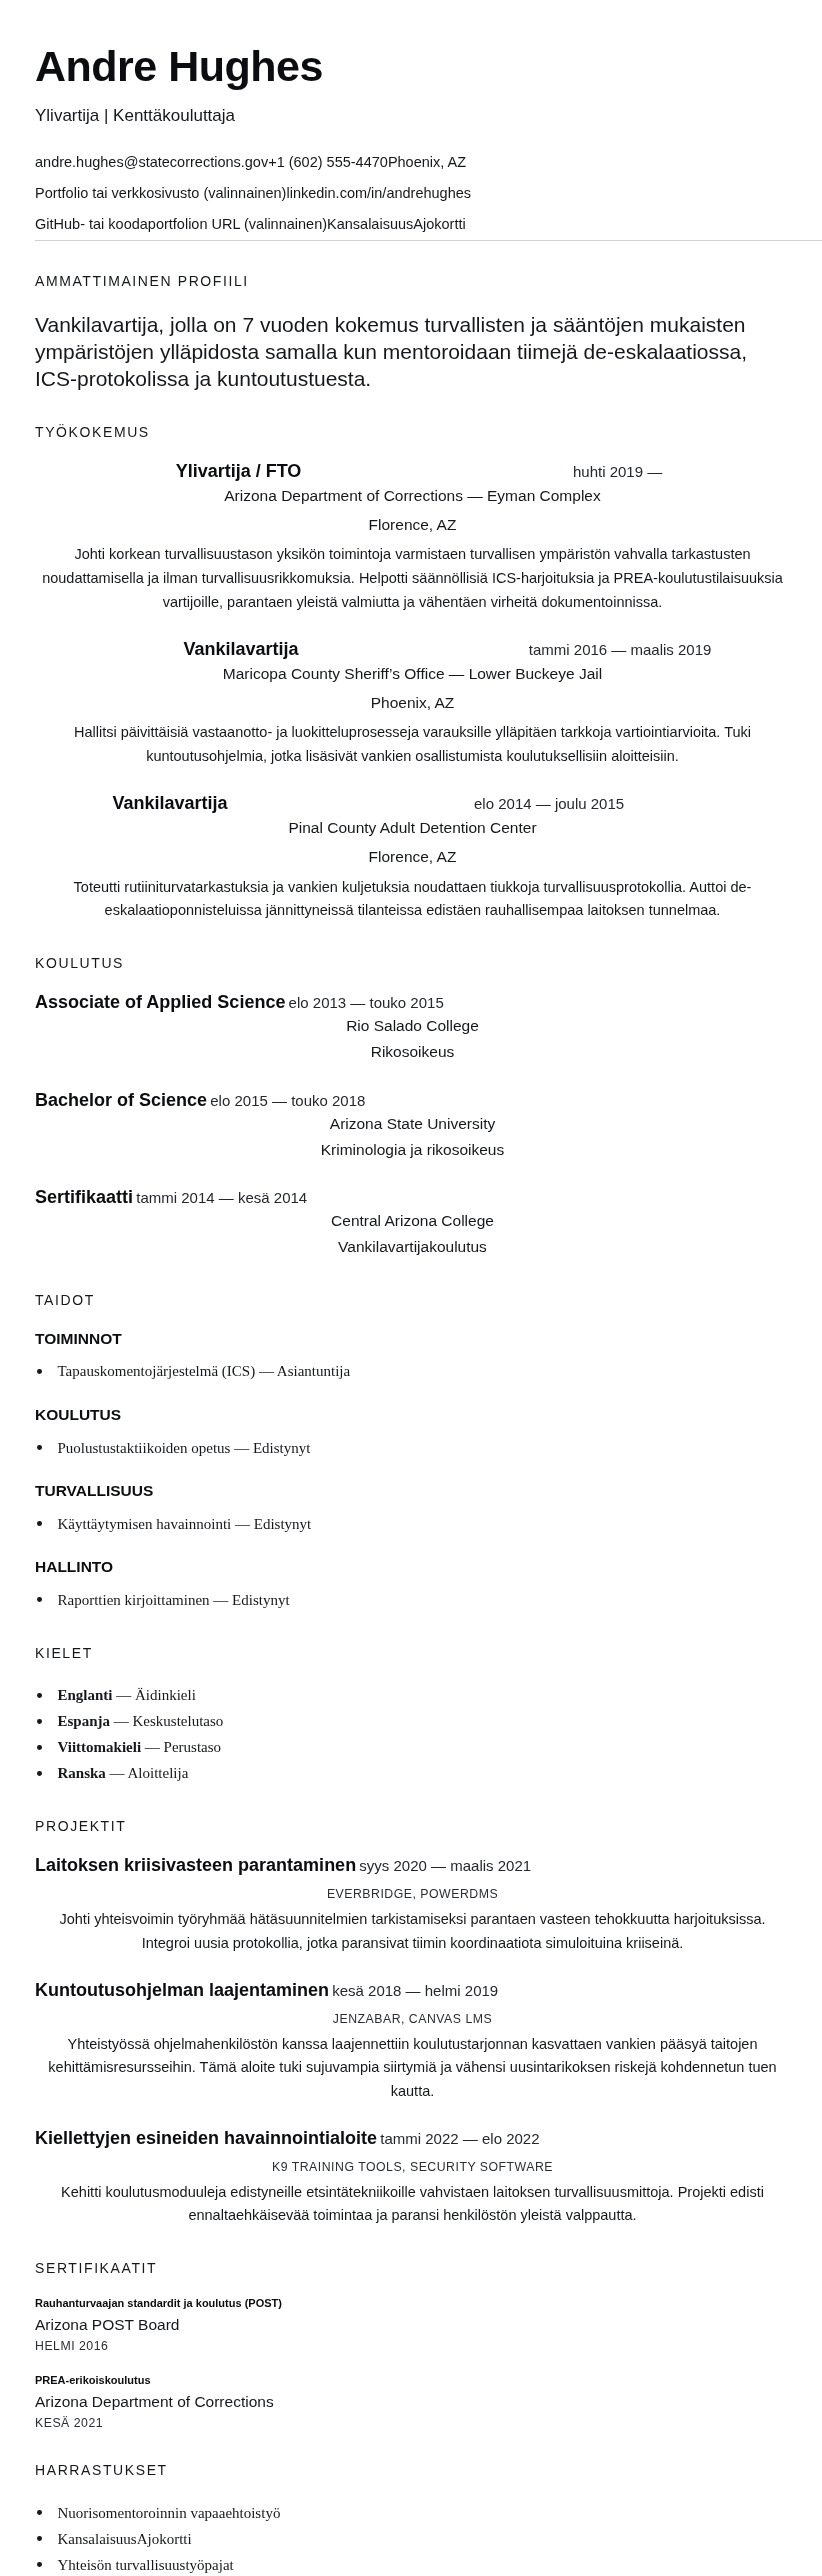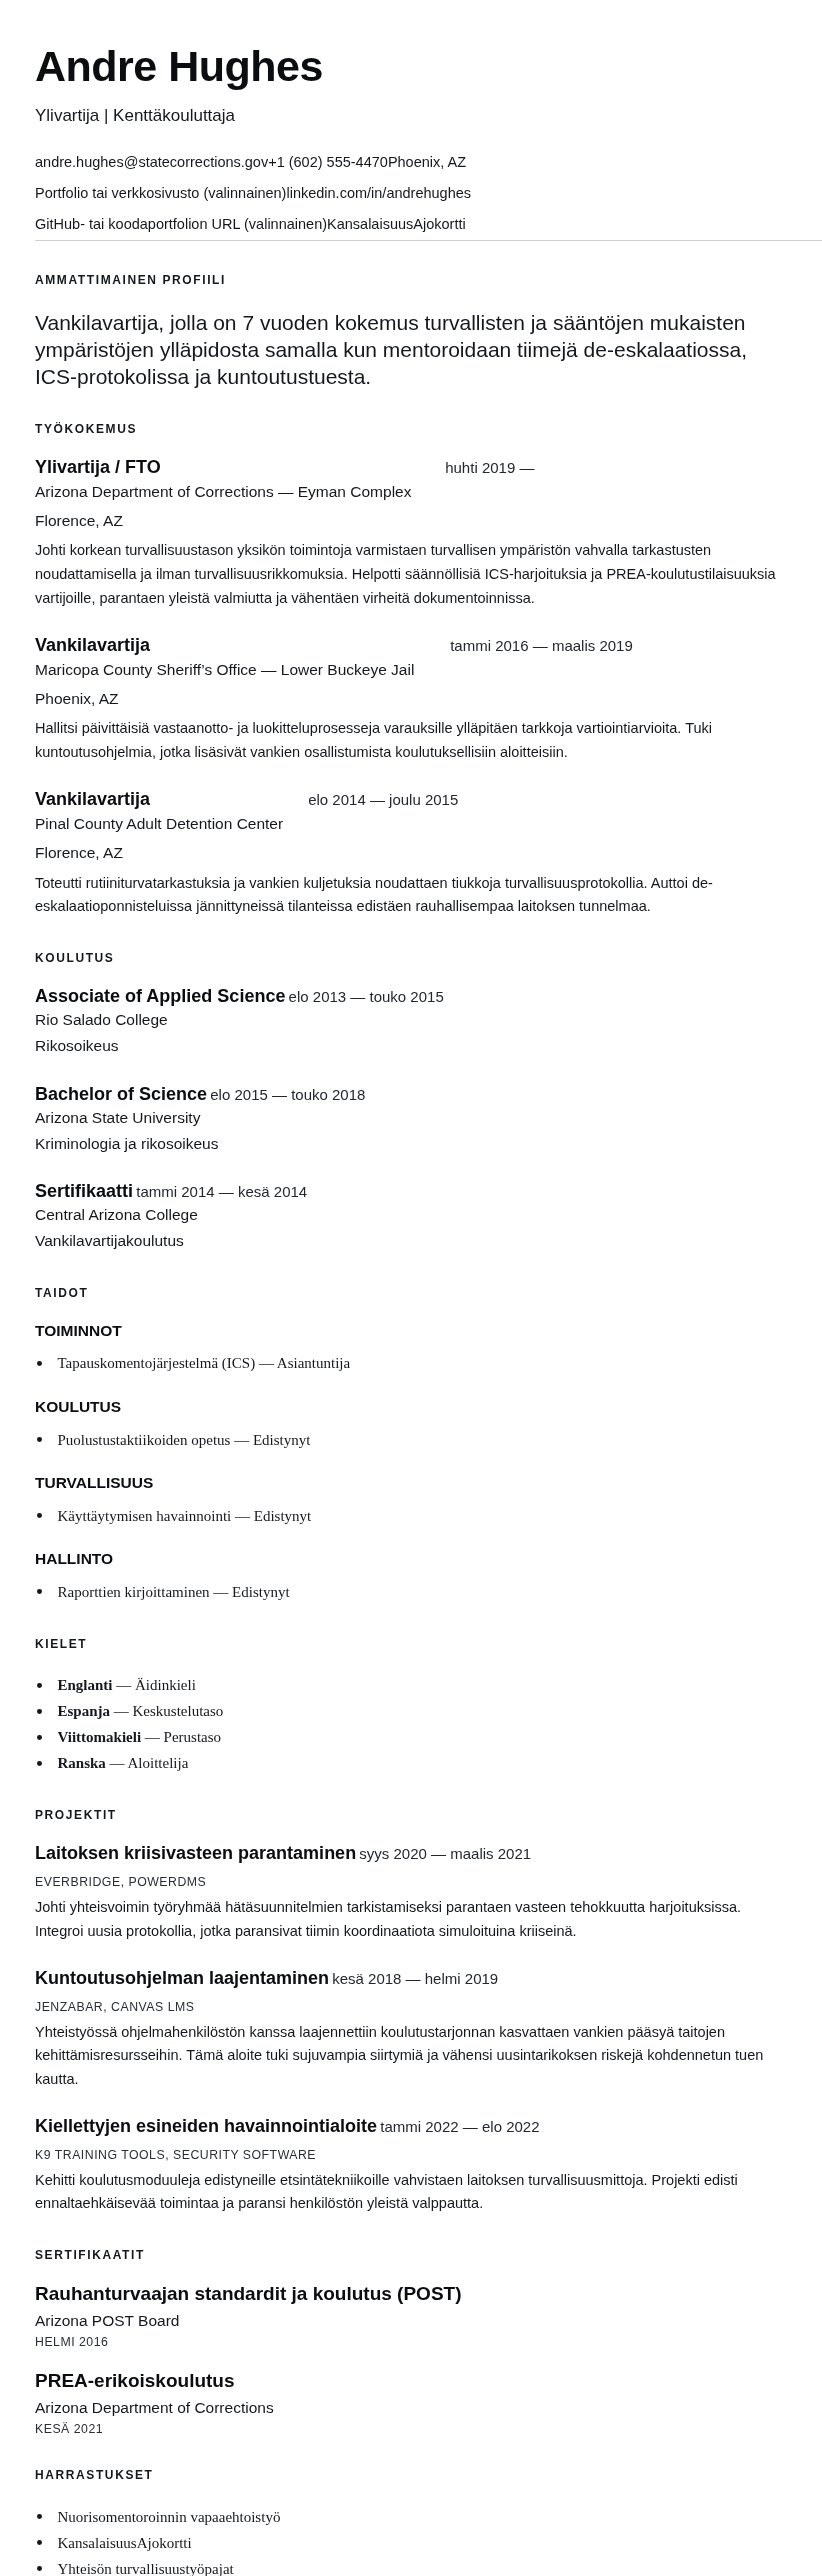--- a/index.html
+++ b/index.html
@@ -11,47 +11,47 @@
   }
   .page { padding: 43px 0 21.4px 35px; }
   .name { font-size: 43px; font-weight: 700; letter-spacing: -0.5px; line-height: 1.1; color: #0b0d10; }
   .headline { font-size: 17px; margin-top: 16px; color: #15181c; }
   .contact { margin-top: 20.3px; }
   .contact-line { font-size: 14.5px; line-height: 31px; color: #15181c; white-space: nowrap; }
   .divider { height: 1.6px; background: #cfd1d6; margin-top: 0; margin-right: 0; width: 787px; }
 
   .section { margin-top: 32px; padding-right: 32px; }
   .section-title {
-    font-size: 12px; font-weight: 700; letter-spacing: 1.6px; text-transform: uppercase;
+    font-size: 14px; font-weight: 400; letter-spacing: 1.6px; text-transform: uppercase;
     color: #15181c; margin-bottom: 21.4px;
   }
   .summary { font-size: 21px; line-height: 27px; color: #15181c; max-width: 760px; }
 
-  .entry { margin-bottom: 24.6px; }
+  .entry { margin-bottom: 24.6px; text-align: center; }
   .entry-head { display: flex; align-items: baseline; }
   .entry-title { font-size: 18px; font-weight: 700; color: #0b0d10; }
   .entry-date { font-size: 15px; color: #24282e; margin-left: 3.2px; }
   .exp .entry-head { display: grid; grid-template-columns: auto 1fr; }
   .entry-org { font-size: 15.5px; color: #15181c; line-height: 27px; }
   .entry-loc { font-size: 15.5px; color: #15181c; line-height: 27px; margin-top: 2.1px; }
   .entry-desc { font-size: 14.5px; line-height: 23.6px; color: #15181c; margin-top: 5.4px; max-width: 771px; }
   .edu .entry-org, .edu .entry-loc { line-height: 26px; margin-top: 0; }
 
   .skill-cat { font-size: 15.5px; font-weight: 700; color: #0b0d10; margin-bottom: 10.7px; text-transform: uppercase; }
   .skill-group { margin-bottom: 21.4px; }
   ul.bullets { list-style: none; }
   ul.bullets li { position: relative; padding-left: 22.5px; font-size: 15px; line-height: 26px; color: #15181c; font-family: Liberation Serif, serif; }
   ul.bullets li::before { content: ""; position: absolute; left: 2.1px; top: 10.7px; width: 4.8px; height: 4.8px; border-radius: 50%; background: #15181c; }
   .lang-name { font-weight: 700; }
 
   .proj-tools { font-size: 12.3px; letter-spacing: 0.5px; color: #2a2e34; text-transform: uppercase; margin-top: 10.7px; }
   .proj .entry-desc { margin-top: 7px; }
 
   .cert { margin-bottom: 21.4px; }
-  .cert-title { font-size: 19px; font-weight: 700; color: #0b0d10; }
+  .cert-title { font-size: 11px; font-weight: 700; color: #0b0d10; }
   .cert-issuer { font-size: 15.5px; color: #15181c; margin-top: 6.4px; }
   .cert-date { font-size: 12.3px; color: #2a2e34; text-transform: uppercase; letter-spacing: 0.5px; margin-top: 5.4px; }
 </style>
 </head>
 <body>
 
 <div class="page">
 
   <header>
     <h1 class="name">Andre Hughes</h1>

